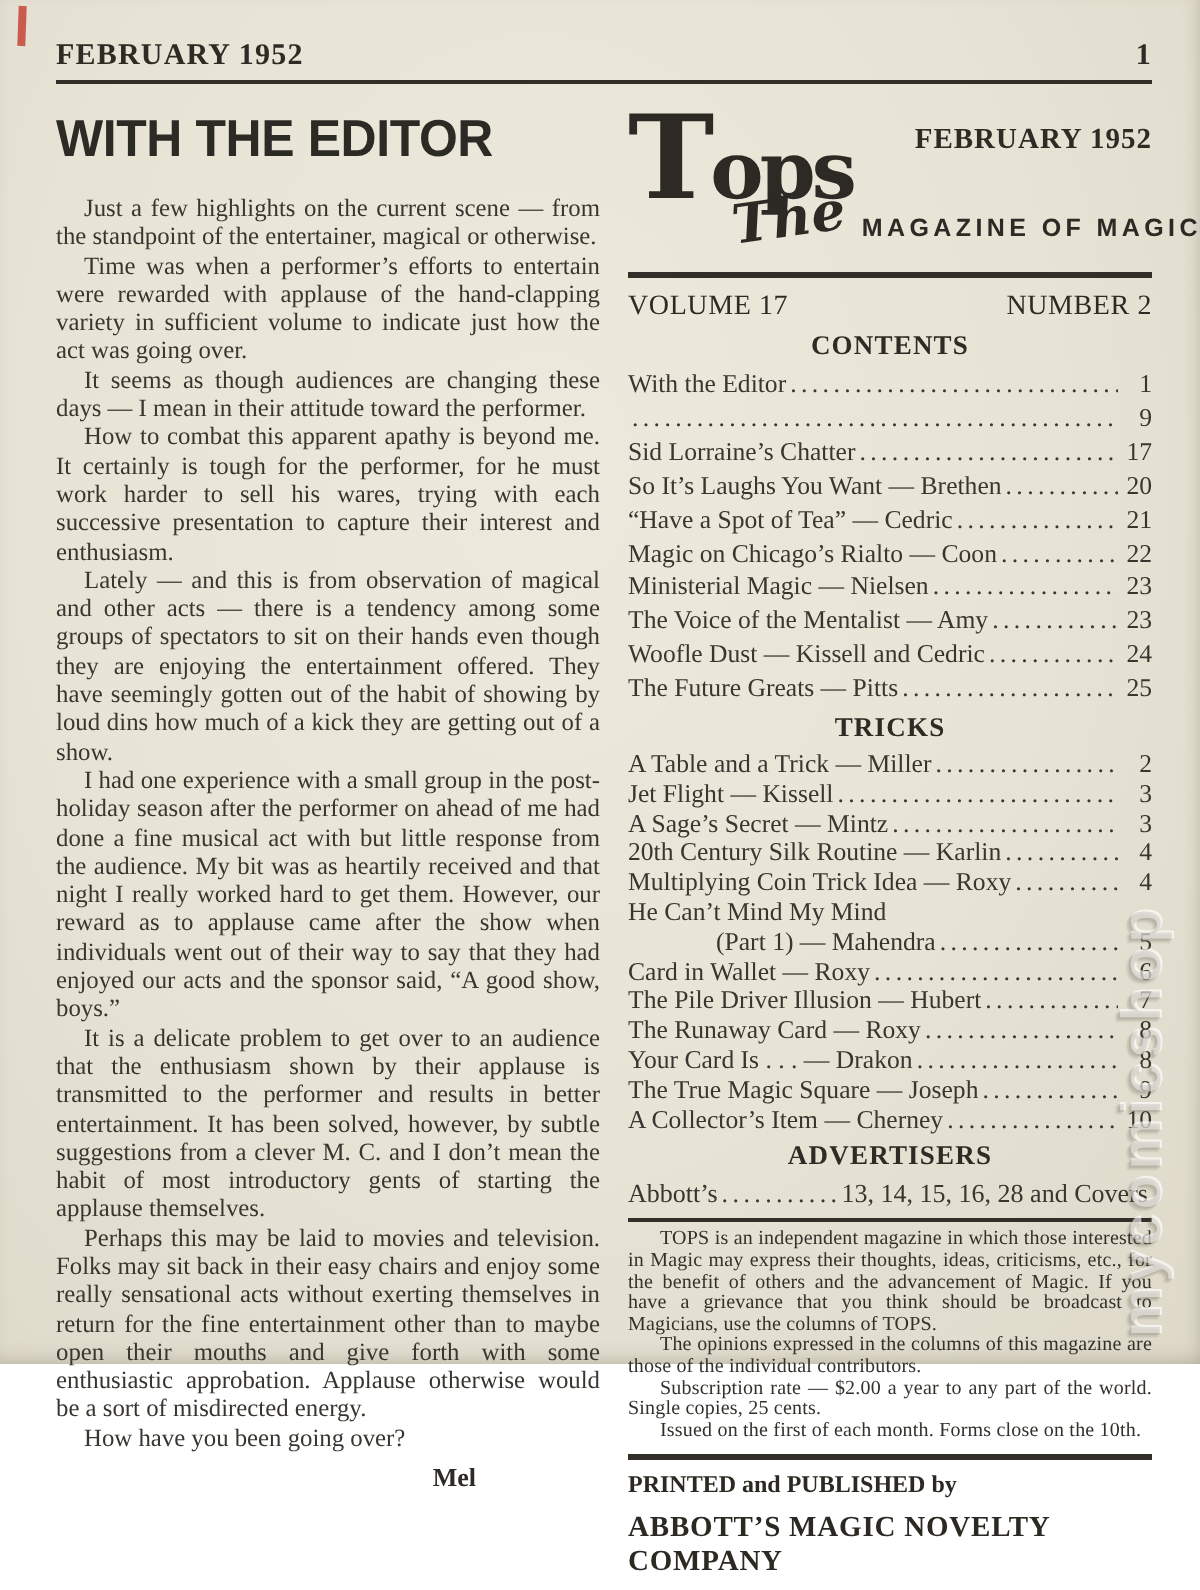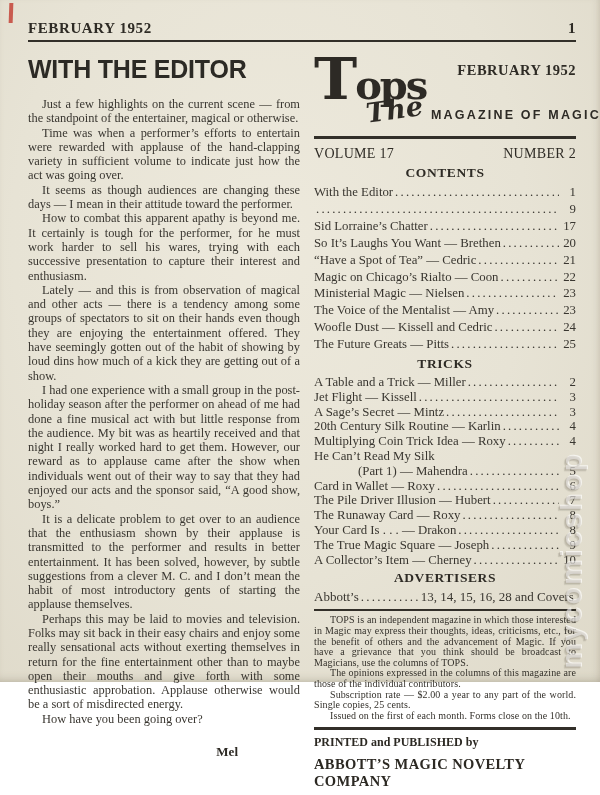--- a/index.html
+++ b/index.html
@@ -18,21 +18,21 @@
   .pg-header .hdr{font-weight:bold;font-size:15px;letter-spacing:.6px;color:#2e2b25;}
   
   .columns{display:flex;gap:14px;margin-top:10px;}
   .left-col{width:272px;flex:none;}
   .right-col{width:262px;flex:none;}
   
   .ed-title{font-family:"Liberation Sans",sans-serif;font-weight:bold;font-size:26px;
     letter-spacing:-.2px;color:#2c2a25;margin:2px 0 12px 0;transform:scaleX(.96);transform-origin:left;}
   .body-p{margin:0;font-size:12.4px;line-height:14.3px;text-align:justify;text-indent:14px;color:#393630;}
   .closing{margin:0;font-size:12.4px;line-height:14.3px;text-indent:14px;color:#393630;}
-  .signature{margin:18px 62px 0 0;text-align:right;font-weight:bold;font-size:13px;color:#2e2b25;}
+  .signature{margin:5px 62px 0 0;text-align:right;font-weight:bold;font-size:13px;color:#2e2b25;}
   
   .masthead{position:relative;height:82px;}
   .logo-row{display:flex;justify-content:space-between;align-items:flex-start;gap:22px;}
   .logo-tops{display:inline-block;font-family:"DejaVu Serif",serif;font-weight:bold;
     font-size:40px;line-height:.95;letter-spacing:-2px;color:#2d2a25;}
   .logo-tops::first-letter{font-size:58px;}
   .issue-date{font-weight:bold;font-size:14.5px;letter-spacing:.5px;margin-top:10px;color:#2e2b25;}
   .logo-sub{position:absolute;left:52px;top:42px;white-space:nowrap;}
   .logo-the{font-family:"DejaVu Serif",serif;font-style:italic;font-weight:bold;
     font-size:27px;color:#2d2a25;display:inline-block;transform:rotate(-8deg);margin-right:4px;}
@@ -221,21 +221,21 @@
             <span class="toc-page">4</span>
           </div>
 
           <div class="toc-row">
             <span class="toc-title">Multiplying Coin Trick Idea — Roxy</span>
             <span class="dots"></span>
             <span class="toc-page">4</span>
           </div>
 
           <div class="toc-row no-leader">
-            <span class="toc-title">He Can’t Read My Silk</span>
+            <span class="toc-title">He Can’t Mind My Mind</span>
             <span class="dots"></span>
             <span class="toc-page"></span>
           </div>
 
           <div class="toc-row indent">
             <span class="toc-title">(Part 1) — Mahendra</span>
             <span class="dots"></span>
             <span class="toc-page">5</span>
           </div>
 

